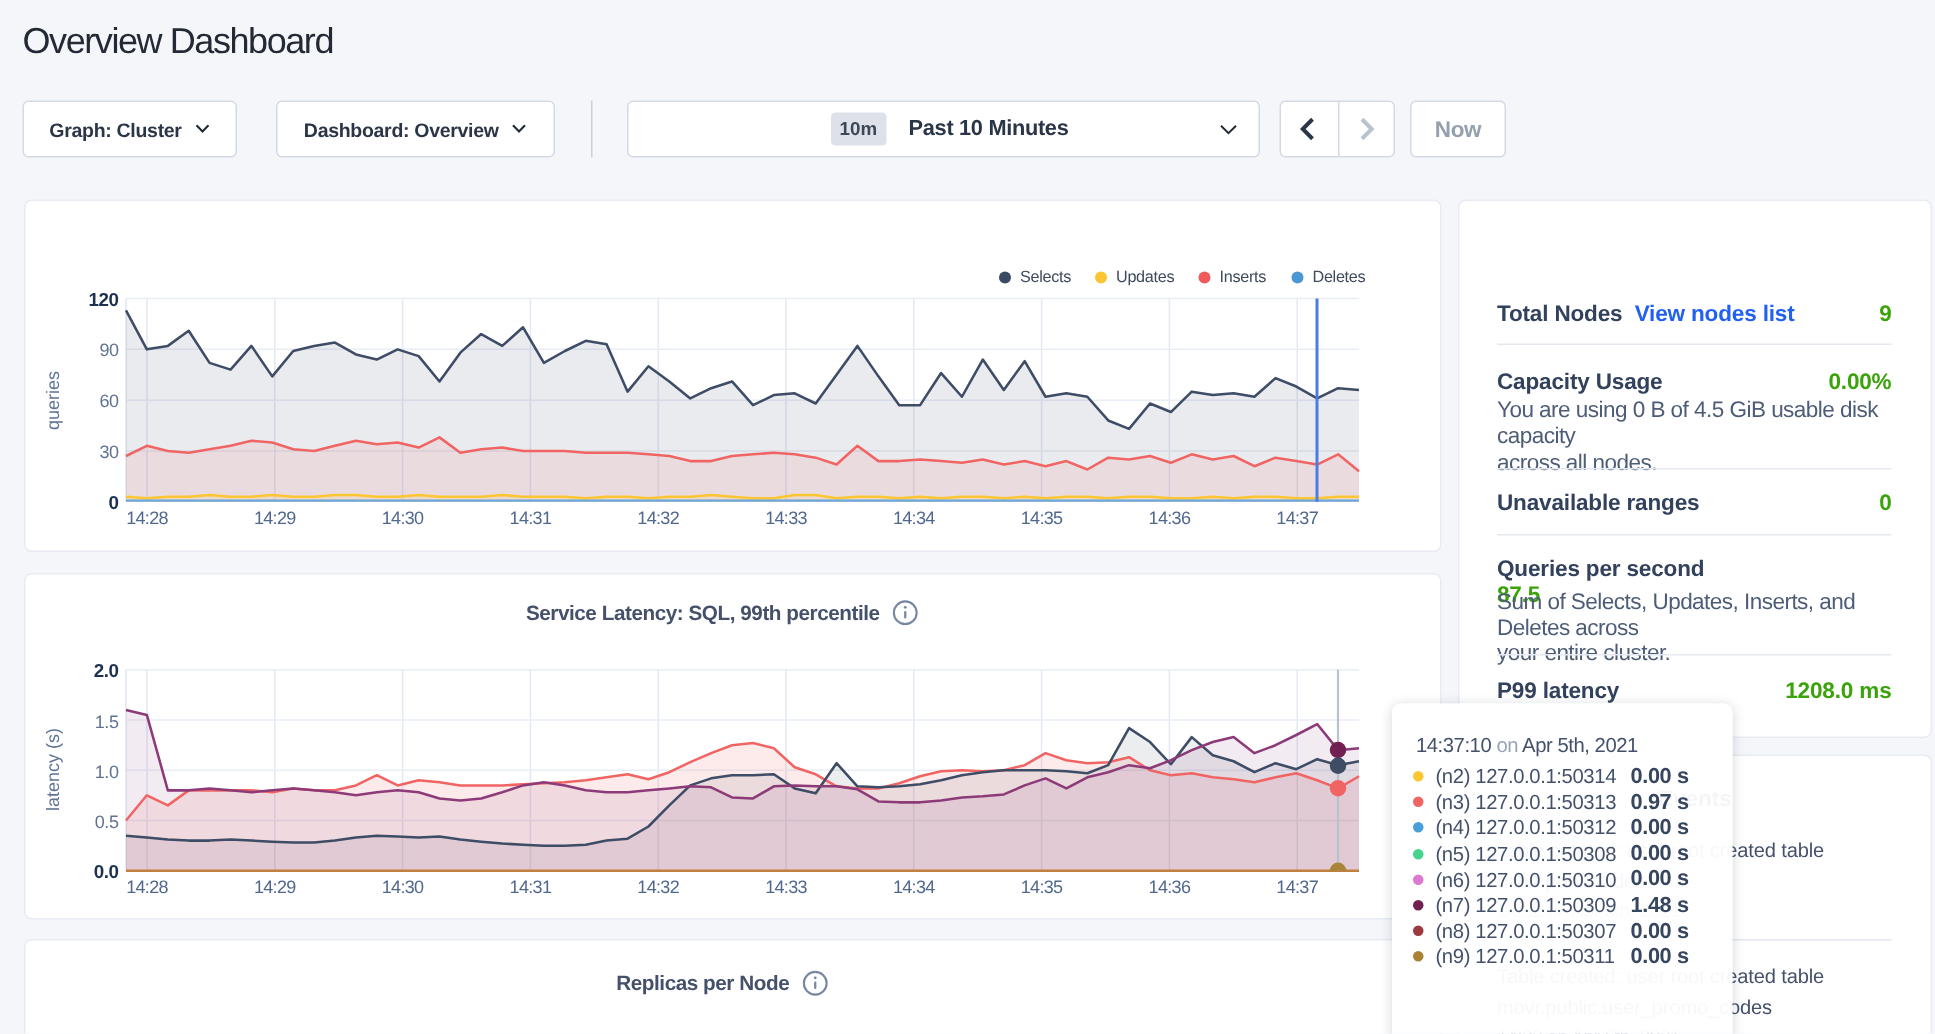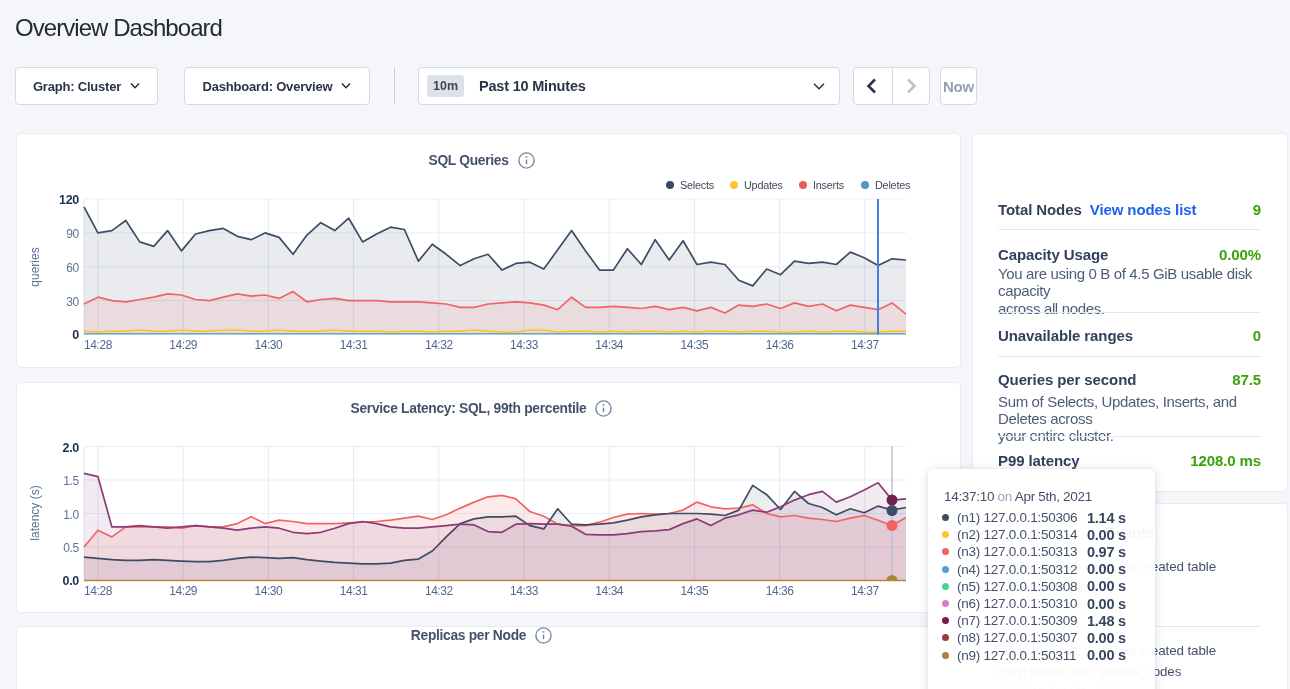--- a/index.html
+++ b/index.html
@@ -46,44 +46,39 @@
 <body>
 <h1>Overview Dashboard</h1>
 
 <div class="selbox" style="left:15px; width:143px;">Graph: Cluster<svg width="10" height="6" viewBox="0 0 10 6" style="margin-left:9px">
       <path d="M1,0.5 L5,4.7 L9,0.5" fill="none" stroke="#222a36" stroke-width="1.4"></path>
     </svg></div>
 <div class="selbox" style="left:184px; width:186px;">Dashboard: Overview<svg width="10" height="6" viewBox="0 0 10 6" style="margin-left:9px">
       <path d="M1,0.5 L5,4.7 L9,0.5" fill="none" stroke="#222a36" stroke-width="1.4"></path>
     </svg></div>
 <div class="vdiv"></div>
-<div class="selbox" style="left:418px; width:422px; justify-content:flex-start; padding-left:8px;">
+<div class="selbox" style="left:418px; width:422px; justify-content:center; padding-left:8px;">
   <span class="badge">10m</span>
     <span style="font-size:14.5px;">Past 10 Minutes</span>
   <svg width="12" height="7" viewBox="0 0 12 7" style="position:absolute; right:14px;">
       <path d="M1,0.8 L6,5.8 L11,0.8" fill="none" stroke="#222a36" stroke-width="1.3"></path>
     </svg>
 </div>
 <div class="selbox" style="left:853px; width:77px; padding:0;">
   <svg width="11" height="16" viewBox="0 0 11 16" style="margin-right:20px">
       <path d="M9,1.5 L2.5,8 L9,14.5" fill="none" stroke="#2c3648" stroke-width="2.6"></path>
     </svg>
   <svg width="11" height="16" viewBox="0 0 11 16" style="margin-left:9px">
       <path d="M2,1.5 L8.5,8 L2,14.5" fill="none" stroke="#b9c2cf" stroke-width="2.6"></path>
     </svg>
   <div style="position:absolute; left:38px; top:0; width:1px; height:36px; background:#d3dae6;"></div>
 </div>
-<div class="selbox" style="left:940px; width:37px; color:#94a0ae; font-size:15px;">Now</div>
+<div class="selbox" style="left:940px; width:64px; color:#94a0ae; font-size:15px;">Now</div>
 
 <div class="card" style="left:16px; top:133px; width:945px; height:235px;">
-  <div class="ctitle" style="margin-top:18px;">SQL Queries <svg class="ii" width="17" height="17" viewBox="0 0 17 17">
-        <circle cx="8.5" cy="8.5" r="7.6" fill="none" stroke="#7787a2" stroke-width="1.4"></circle>
-        <rect x="7.75" y="7.4" width="1.5" height="4.9" rx="0.7" fill="#7787a2"></rect>
-        <circle cx="8.5" cy="4.9" r="0.95" fill="#7787a2"></circle>
-      </svg></div>
   <span class="li" style="left:649px"><span class="ldot" style="background:#3a4a63"></span>Selects</span>
   <span class="li" style="left:713px"><span class="ldot" style="background:#fcc532"></span>Updates</span>
   <span class="li" style="left:782px"><span class="ldot" style="background:#f0595c"></span>Inserts</span>
   <span class="li" style="left:844px"><span class="ldot" style="background:#4b97d2"></span>Deletes</span>
   <svg class="chart" width="945" height="235" viewBox="0 0 945 235">
 <line x1="81.0" y1="65" x2="81.0" y2="200.5" stroke="#e3e9f3" stroke-width="1"></line>
       <line x1="166.2" y1="65" x2="166.2" y2="200.5" stroke="#e3e9f3" stroke-width="1"></line>
       <line x1="251.4" y1="65" x2="251.4" y2="200.5" stroke="#e3e9f3" stroke-width="1"></line>
       <line x1="336.6" y1="65" x2="336.6" y2="200.5" stroke="#e3e9f3" stroke-width="1"></line>
       <line x1="421.8" y1="65" x2="421.8" y2="200.5" stroke="#e3e9f3" stroke-width="1"></line>
@@ -171,21 +166,21 @@
       <text x="507.0" y="212" text-anchor="middle" class="xl">14:33</text>
       <text x="592.2" y="212" text-anchor="middle" class="xl">14:34</text>
       <text x="677.4" y="212" text-anchor="middle" class="xl">14:35</text>
       <text x="762.6" y="212" text-anchor="middle" class="xl">14:36</text>
       <text x="847.8" y="212" text-anchor="middle" class="xl">14:37</text>
 <text x="22" y="130" class="axt" transform="rotate(-90 22 130)" text-anchor="middle">latency (s)</text>
 </svg>
 </div>
 
 <div class="card" style="left:16px; top:626px; width:945px; height:120px;">
-  <div class="ctitle" style="">Replicas per Node <svg class="ii" width="17" height="17" viewBox="0 0 17 17">
+  <div class="ctitle" style="margin-top:20px;">Replicas per Node <svg class="ii" width="17" height="17" viewBox="0 0 17 17">
         <circle cx="8.5" cy="8.5" r="7.6" fill="none" stroke="#7787a2" stroke-width="1.4"></circle>
         <rect x="7.75" y="7.4" width="1.5" height="4.9" rx="0.7" fill="#7787a2"></rect>
         <circle cx="8.5" cy="4.9" r="0.95" fill="#7787a2"></circle>
       </svg></div>
 </div>
 
 <div class="card" style="left:972px; top:133px; width:316px; height:359px;">
   <div class="srow" style="top:67px;">
       <span>Total Nodes&nbsp;&nbsp;<span class="link">View nodes list</span></span>
       <span class="green">9</span>
@@ -195,21 +190,21 @@
       <span>Capacity Usage</span>
       <span class="green">0.00%</span>
     </div>
   <div class="ssub" style="top:131px;">You are using 0 B of 4.5 GiB usable disk capacity<br>across all nodes.</div>
   <hr class="ssep" style="top:178px;">
   <div class="srow" style="top:193px;">
       <span>Unavailable ranges</span>
       <span class="green">0</span>
     </div>
   <hr class="ssep" style="top:221.5px;">
-  <div class="srow" style="top:237px;">
+  <div class="srow" style="top:237px;flex-direction:column;">
       <span>Queries per second</span>
       <span class="green">87.5</span>
     </div>
   <div class="ssub" style="top:258.5px;">Sum of Selects, Updates, Inserts, and Deletes across<br>your entire cluster.</div>
   <hr class="ssep" style="top:302px;">
   <div class="srow" style="top:317.5px;">
       <span>P99 latency</span>
       <span class="green">1208.0 ms</span>
     </div>
 </div>
@@ -219,25 +214,20 @@
   <div class="evline" style="top:53px;">Table created: user root created table movr.public.rides</div>
   <div class="evtime" style="top:96px;">14:32 on Apr 5th, 2021</div>
   <hr class="ssep" style="top:122px;">
   <div class="evline" style="top:137px;">Table created: user root created table movr.public.user_promo_codes</div>
   <div class="evtime" style="top:180px;">14:32 on Apr 5th, 2021</div>
 </div>
 
 <div class="tt">
   <div class="tth">14:37:10 <span class="on">on</span> Apr 5th, 2021</div>
 <div class="ttr">
-      <span class="dot" style="background:#3e4c66"></span>
-      <span class="ttt">(n1) 127.0.0.1:50306</span>
-      <span class="ttv">1.14 s</span>
-    </div>
-<div class="ttr">
       <span class="dot" style="background:#fcc532"></span>
       <span class="ttt">(n2) 127.0.0.1:50314</span>
       <span class="ttv">0.00 s</span>
     </div>
 <div class="ttr">
       <span class="dot" style="background:#f06564"></span>
       <span class="ttt">(n3) 127.0.0.1:50313</span>
       <span class="ttv">0.97 s</span>
     </div>
 <div class="ttr">

